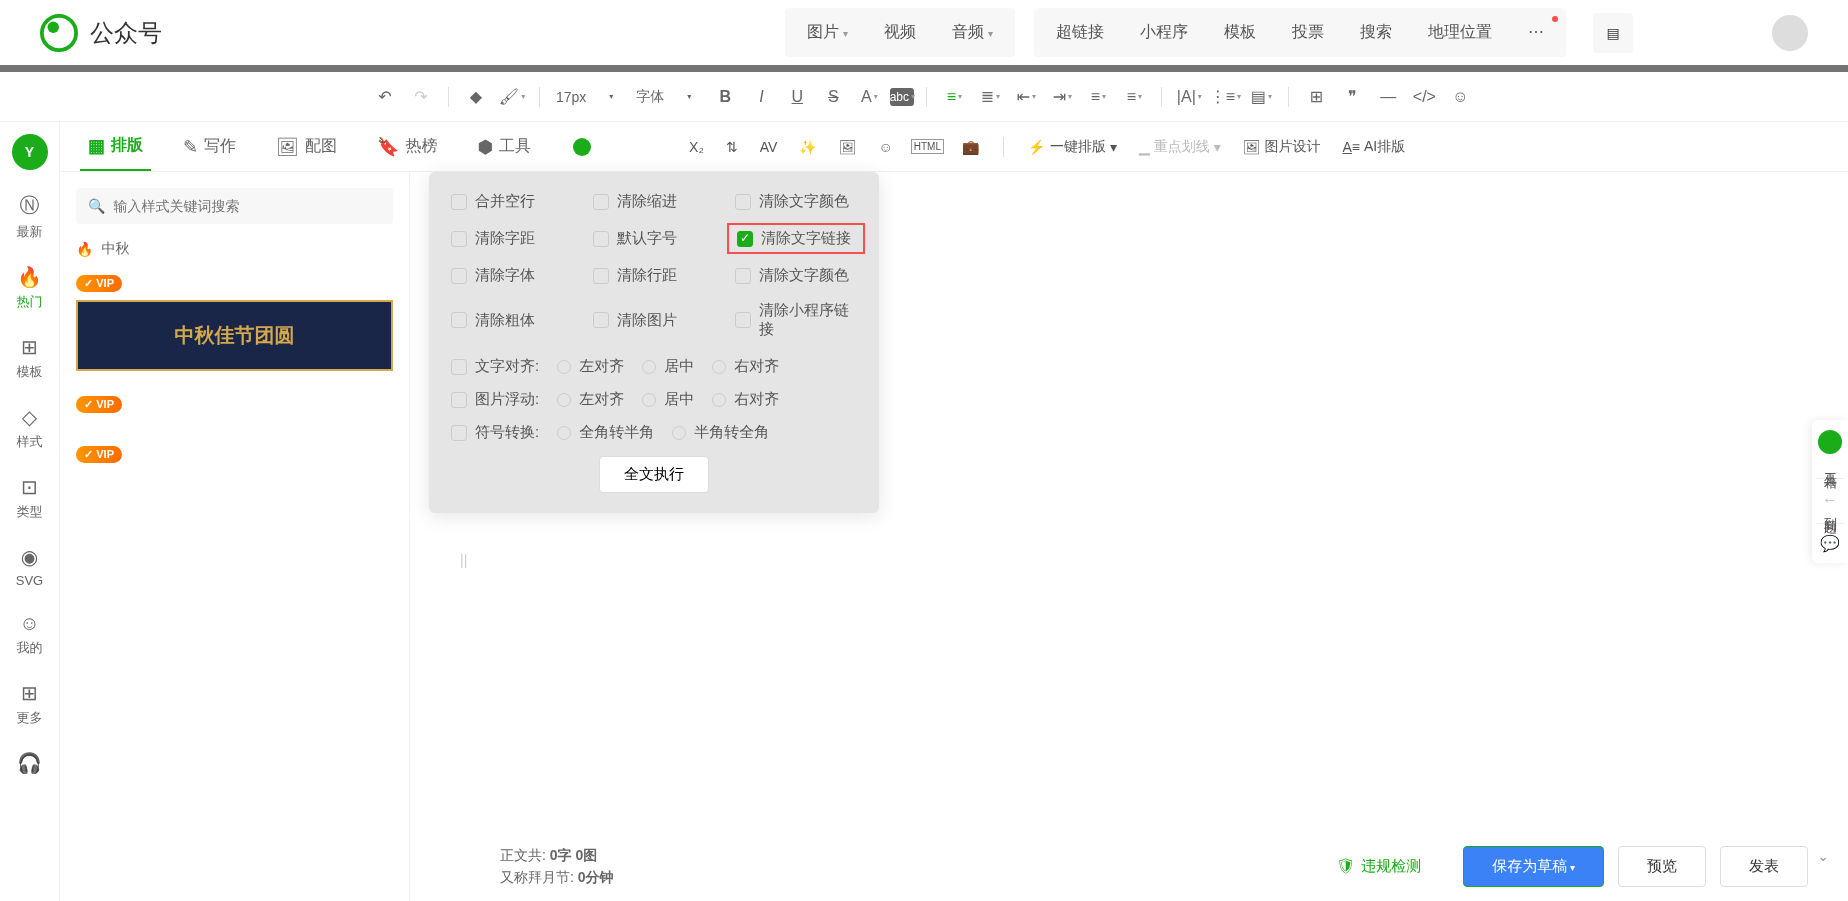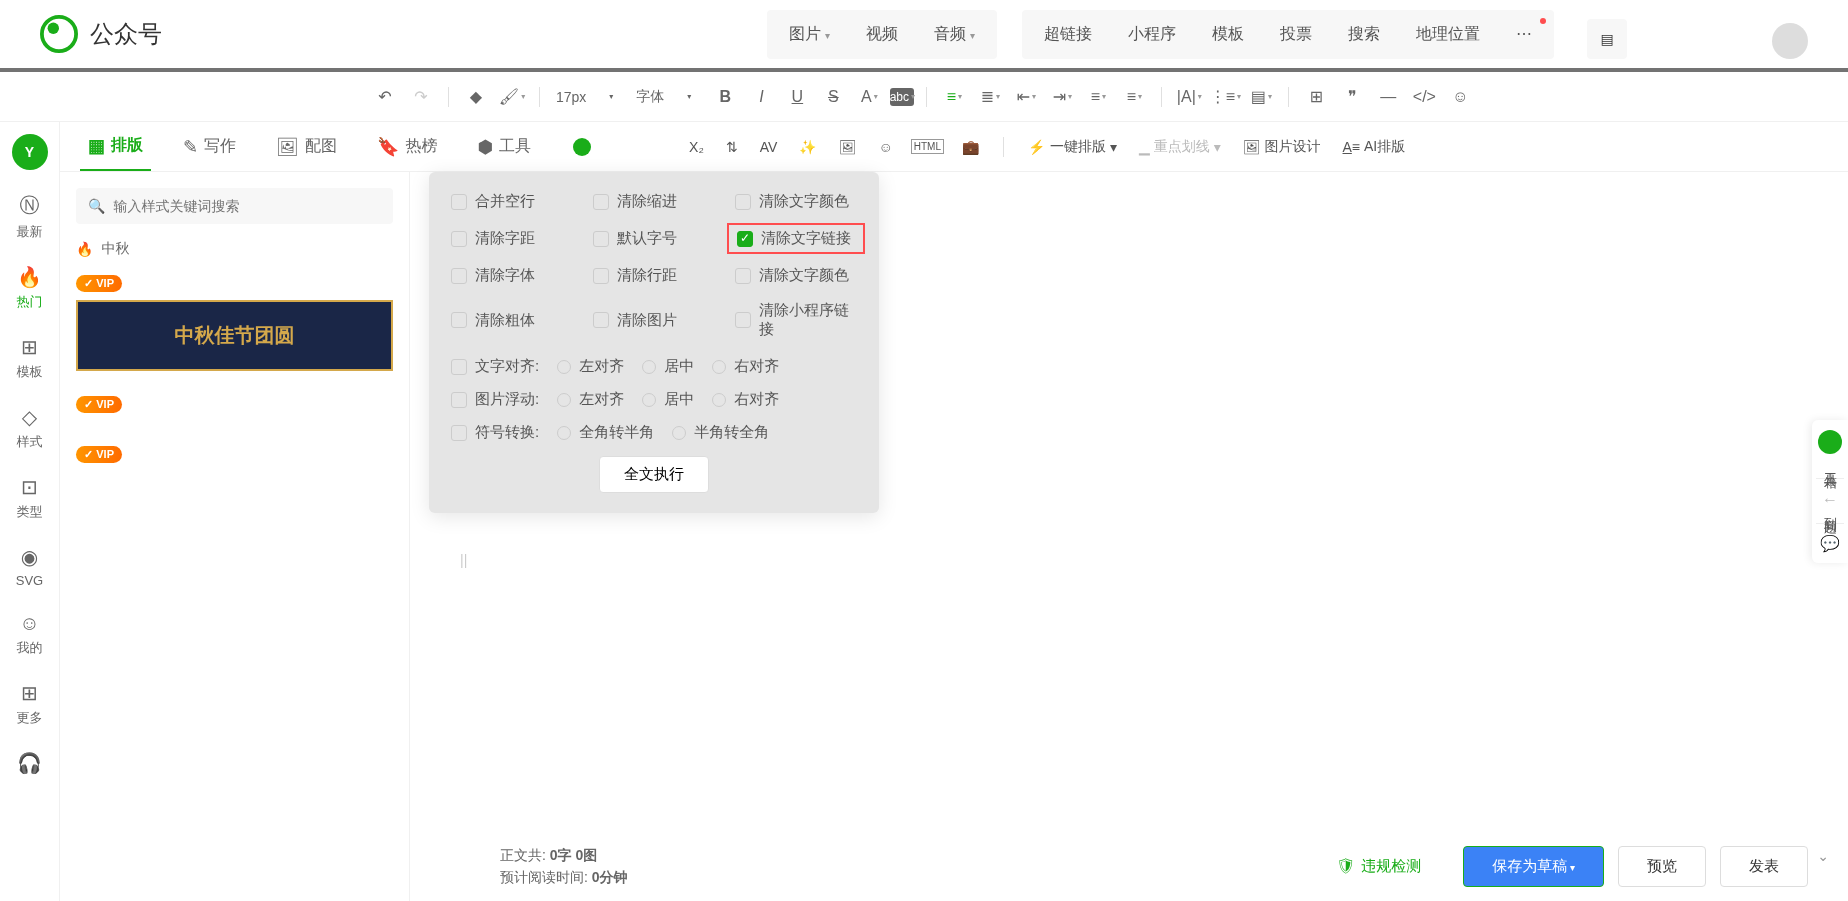--- a/index.html
+++ b/index.html
@@ -1,22 +1,22 @@
 <!DOCTYPE html>
 <html><head>
 <meta charset="utf-8">
 <style>
 * { margin: 0; padding: 0; box-sizing: border-box; font-family: -apple-system, "PingFang SC", "Microsoft YaHei", sans-serif; }
 body { background: #fff; font-size: 14px; color: #333; overflow: hidden; }
 
-.top-header { height: 72px; display: flex; align-items: center; padding: 16px 40px; border-bottom: 4px solid #737373; }
+.top-header { height: 72px; display: flex; align-items: center; padding: 16px 40px; border-bottom: 7px solid #737373; }
 .logo-area { display: flex; align-items: center; gap: 12px; }
 .logo-circle { width: 38px; height: 38px; }
 .logo-text { font-size: 24px; font-weight: 500; color: #333; }
-.header-menus { display: flex; gap: 25px; margin-left: auto; align-items: flex-end; }
+.header-menus { display: flex; gap: 19px; margin-left: auto; align-items: center; }
 .menu-group { display: flex; background: #f7f7f7; border-radius: 4px; padding: 4px; gap: 0; }
 .menu-item { padding: 10px 18px; cursor: pointer; font-size: 16px; color: #555; position: relative; }
 .menu-item.dd::after { content: "▾"; font-size: 10px; margin-left: 4px; color: #999; }
 .dot-red { position: absolute; top: 4px; right: 4px; width: 6px; height: 6px; background: #ff4d4f; border-radius: 50%; }
 .icon-btn { width: 40px; height: 40px; display: flex; align-items: center; justify-content: center; background: #f7f7f7; border-radius: 4px; cursor: pointer; margin-left: 8px; }
 .avatar { width: 36px; height: 36px; background: #ddd; border-radius: 50%; margin-left: 120px; }
 
 .toolbar-row { height: 50px; display: flex; align-items: center; padding: 0 20px 0 370px; border-bottom: 1px solid #f0f0f0; gap: 6px; }
 .tb-ic { width: 30px; height: 30px; display: flex; align-items: center; justify-content: center; cursor: pointer; color: #666; font-size: 16px; }
 .tb-ic.dd::after { content: "▾"; font-size: 8px; margin-left: 2px; color: #999; }
@@ -383,21 +383,21 @@
         <span>半角转全角</span>
       </span>
   </div>
 
   <button class="dp-btn">全文执行</button>
 </div>
 
 <div class="footer-bar">
   <div class="footer-stats">
     <div><span>正文共:</span> <b>0字</b> <b>0图</b></div>
-    <div><span>预计阅读时间:</span> <b>0分钟</b></div>
+    <div><span>又称拜月节:</span> <b>0分钟</b></div>
   </div>
   <div class="footer-actions">
     <div class="fbtn check">
         <span>🛡</span>
         <span>违规检测</span>
       </div>
     <div class="fbtn green">保存为草稿</div>
     <div class="fbtn">预览</div>
     <div class="fbtn">发表</div>
   </div>

